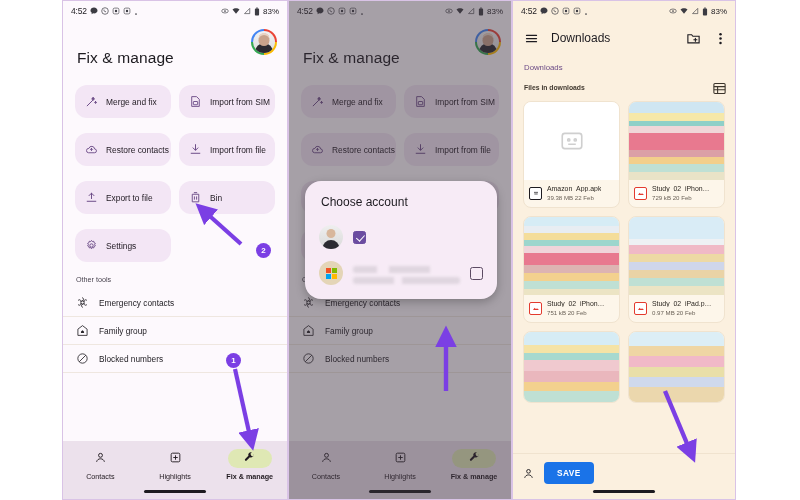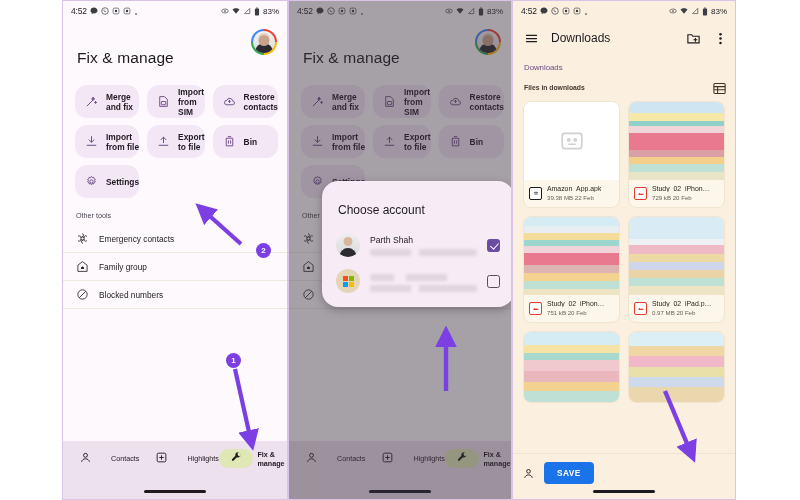--- a/index.html
+++ b/index.html
@@ -57,22 +57,22 @@
   }
 
   
   .page-title {
     font-size: 15.5px; color: #1d1b20; font-weight: 400;
     padding: 28px 0 0 14px; letter-spacing: .1px;
   }
 
   
   .chip-grid {
-    display: grid; grid-template-columns: 1fr 1fr 1fr;
-    gap: 7px 8px; padding: 18px 12px 0 12px; font-weight: bold;
+    display: grid; grid-template-columns: 1fr 1fr;
+    gap: 15px 8px; padding: 18px 12px 0 12px;
   }
   .chip {
     background: #f3e6f5; border-radius: 12px;
     height: 33px; display: flex; align-items: center;
     padding-left: 10px; gap: 8px;
     font-size: 8.4px; color: #201a22;
   }
   .chip.single { grid-column: 1 / 2; text-align: right; }
   .chip-ico { width: 13px; height: 13px; flex: 0 0 13px; color:#6b4a86; }
   .chip-ico svg { width: 13px; height: 13px; display:block; }
@@ -92,21 +92,21 @@
   .tool-ico { width: 13px; height: 13px; flex:0 0 13px; color:#1d1b20; }
   .tool-ico svg { width:13px; height:13px; display:block; }
 
   
   .bottomnav {
     position: absolute; left: 0; bottom: 0; width: 100%;
     height: 58px; background: #ece1ec;
     display: flex; align-items: flex-start; padding-top: 8px;
   }
   .navitem {
-    flex: 1; display: flex; flex-direction: row;
+    flex: 1; display: flex; flex-direction: column;
     align-items: center; gap: 4px;
   }
   .navpill {
     width: 44px; height: 19px; border-radius: 11px;
     display: flex; align-items: center; justify-content: center;
   }
   .navpill.active { background: #dfe8b4; }
   .navpill svg { width: 13px; height: 13px; }
   .navlabel { font-size: 7.2px; color: #20191f; }
   .navlabel.bold { font-weight: bold; }
@@ -117,23 +117,22 @@
 
   
   .scrim {
     position: absolute; inset: 0; background: rgba(60,50,62,.45);
     z-index: 5;
   }
   .dialog {
     position: absolute; z-index: 6;
     left: 16px; top: 180px; width: 192px;
     background: #f7ebf6; border-radius: 16px;
-    padding: 22px 0 8px 0;
+    padding: 14px 0 8px 0;
     box-shadow: 0 3px 10px rgba(0,0,0,.25);
-    margin-left: 17px;
   }
   .dialog-title {
     font-size: 12px; color: #1d1b20; padding: 0 16px 10px 16px;
   }
   .acct-row {
     display: flex; align-items: center; padding: 6px 14px 6px 14px; gap: 10px;
   }
   .acct-av {
     width: 24px; height: 24px; border-radius: 50%; flex: 0 0 24px;
     background: linear-gradient(#efefef,#d9d9d9); position: relative; overflow:hidden;
@@ -676,24 +675,20 @@
       <div class="gesturebar"></div>
     </div>
 
     <div class="scrim"></div>
 
     <div class="dialog">
       <div class="dialog-title">Choose account</div>
 
       <div class="acct-row">
         <div class="acct-av"></div>
-        <div class="acct-text">
-          <div class="acct-name">Parth Shah</div>
-          <div class="acct-blur"></div>
-        </div>
         <div class="cb checked"></div>
       </div>
 
       <div class="acct-row">
         <div class="acct-av ms">
           <span class="ms-logo">
             <i style="background:#f25022"></i>
               <i style="background:#7fba00"></i>
               <i style="background:#00a4ef"></i>
               <i style="background:#ffb900"></i>

